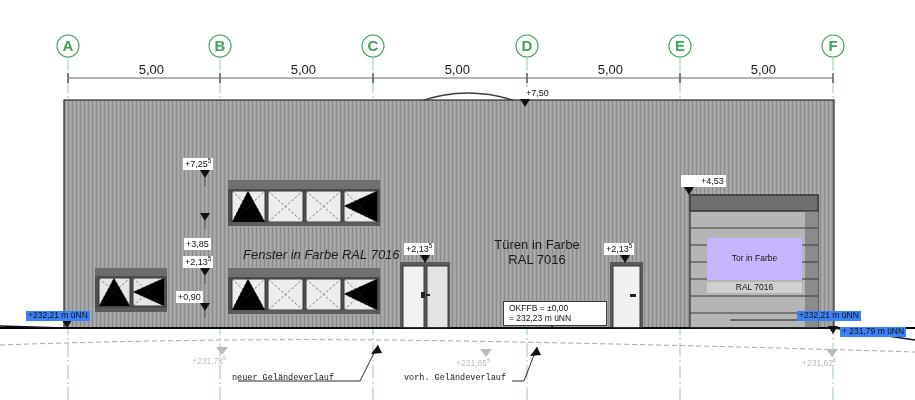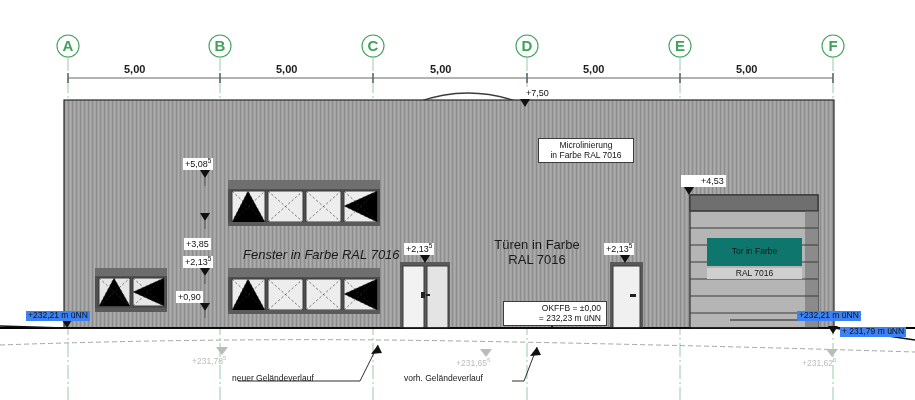--- a/index.html
+++ b/index.html
@@ -35,25 +35,24 @@
   
   .gridletter {
     font-size: 15px;
     font-weight: bold;
     color: #3fa35b;
     text-align: center;
     width: 24px;
   }
   
   .dimnum {
-    font-size: 11px;
+    font-size: 13px;
     color: #1c1c1c;
-    text-align: left;
+    text-align: right;
     width: 40px;
-    font-weight: bold;
   }
   
   .elev {
     font-size: 9px;
     color: #111111;
     background: #ffffff;
     padding: 1px 2px 1px 2px;
     text-align: right;
   }
   .elev sup {
@@ -87,20 +86,21 @@
     color: #b9bdb9;
   }
   .terrain-spot sup {
     font-size: 6px;
     vertical-align: super;
     line-height: 0;
   }
   .leader-txt {
     font-size: 8.5px;
     color: #161616;
+    font-family: Liberation Mono, monospace;
   }
 </style>
 </head>
 <body>
 
 <div id="sheet">
 
   <svg class="layer" viewBox="0 0 915 400">
     <defs>
 
@@ -297,48 +297,44 @@
   <div class="txt gridletter" style="left:821px; top:38px;">F</div>
 
   <div class="txt dimnum" style="left:124px; top:63px;">5,00</div>
   <div class="txt dimnum" style="left:276px; top:63px;">5,00</div>
   <div class="txt dimnum" style="left:430px; top:63px;">5,00</div>
   <div class="txt dimnum" style="left:583px; top:63px;">5,00</div>
   <div class="txt dimnum" style="left:736px; top:63px;">5,00</div>
 
   <div class="txt elev" style="left:524px; top:87px;">+7,50</div>
 
-  <div class="txt elev" style="left:183px; top:158px;"><span>+5,08</span><sup>5</sup></div>
+  <div class="txt elev" style="left:183px; top:158px;"><span>+7,25</span><sup>5</sup></div>
   <div class="txt elev" style="left:184px; top:201px;margin-top:37px;">+3,85</div>
   <div class="txt elev" style="left:183px; top:256px;"><span>+2,13</span><sup>5</sup></div>
   <div class="txt elev" style="left:176px; top:291px;">+0,90</div>
 
   <div class="txt elev" style="left:404px; top:243px;"><span>+2,13</span><sup>5</sup></div>
   <div class="txt elev" style="left:604px; top:243px;"><span>+2,13</span><sup>5</sup></div>
 
   <div class="txt elev" style="left:681px; top:175px;padding-left:20px;">+4,53</div>
 
-  <div class="txt boxlabel" style="left:538px; top:138px; width:84px;">
-    <span>Microlinierung</span><br>
-    <span>in Farbe RAL 7016</span>
-  </div>
 
   <div class="txt facadelabel" style="left:243px; top:248px;font-style:italic;">Fenster in Farbe RAL 7016</div>
 
   <div class="txt facadelabel" style="left:489px; top:238px; width:96px;">
     <span>Türen in Farbe</span><br>
     <span>RAL 7016</span>
   </div>
 
   <div class="txt" style="left:707px; top:238px; width:95px; text-align:center;">
-    <div style="background:#0f766e; font-size:8.5px; color:#151515; padding:9px 0;">Tor in Farbe</div>
+    <div style="background:#c4b5fd; font-size:8.5px; color:#151515; padding:16px 0;">Tor in Farbe</div>
     <div style="background:#cfcfcf; font-size:8.5px; color:#151515; padding:1px 0; margin-top:2px;">RAL 7016</div>
   </div>
 
-  <div class="txt boxlabel" style="left:503px; top:301px; width:92px; text-align:right;">
+  <div class="txt boxlabel" style="left:503px; top:301px; width:92px; text-align:left;">
     <span>OKFFB = ±0,00</span><br>
     <span>= 232,23 m üNN</span>
   </div>
 
   <div class="txt nnlabel" style="left:26px; top:311px;">+232,21 m üNN</div>
   <div class="txt nnlabel" style="left:797px; top:311px;">+232,21 m üNN</div>
   <div class="txt nnlabel" style="left:840px; top:327px;">+ 231,79 m üNN</div>
 
   <div class="txt terrain-spot" style="left:192px; top:357px;"><span>+231,78</span><sup>5</sup></div>
   <div class="txt terrain-spot" style="left:456px; top:359px;"><span>+231,65</span><sup>5</sup></div>

